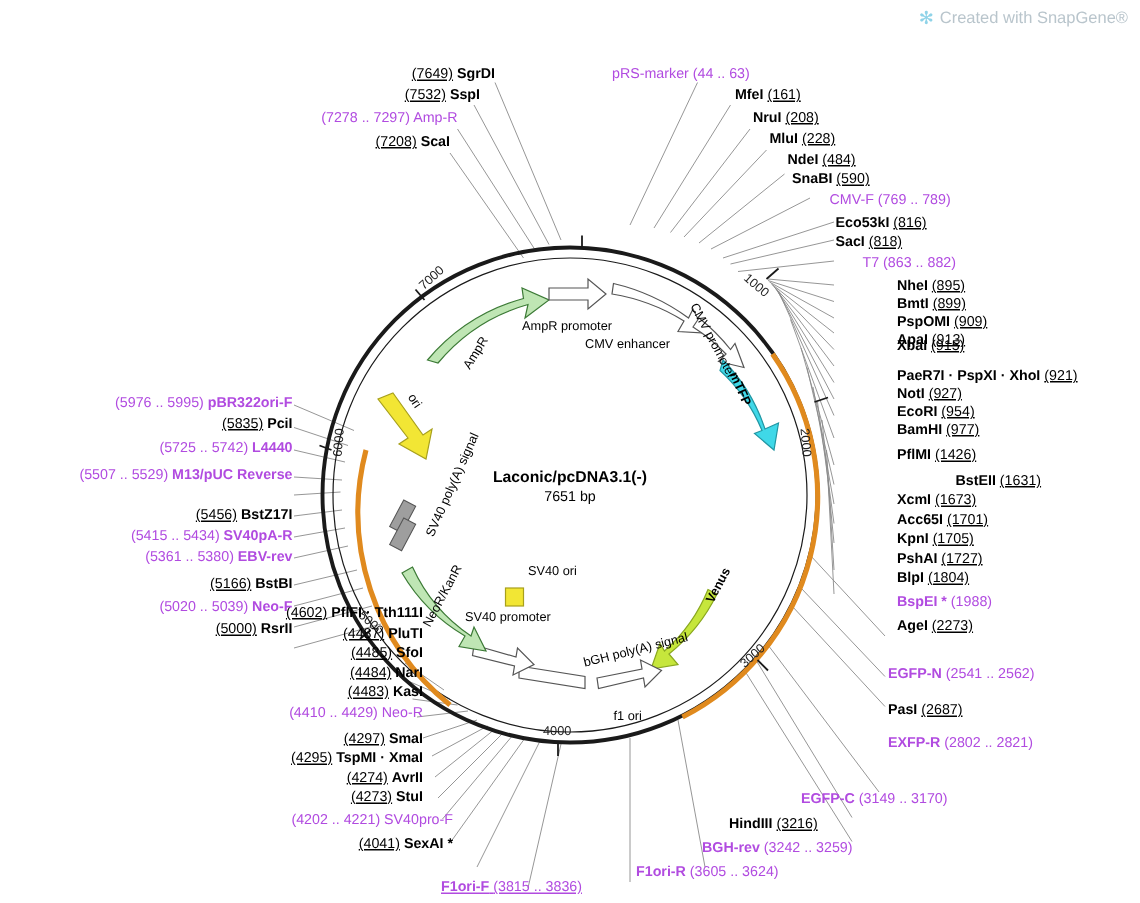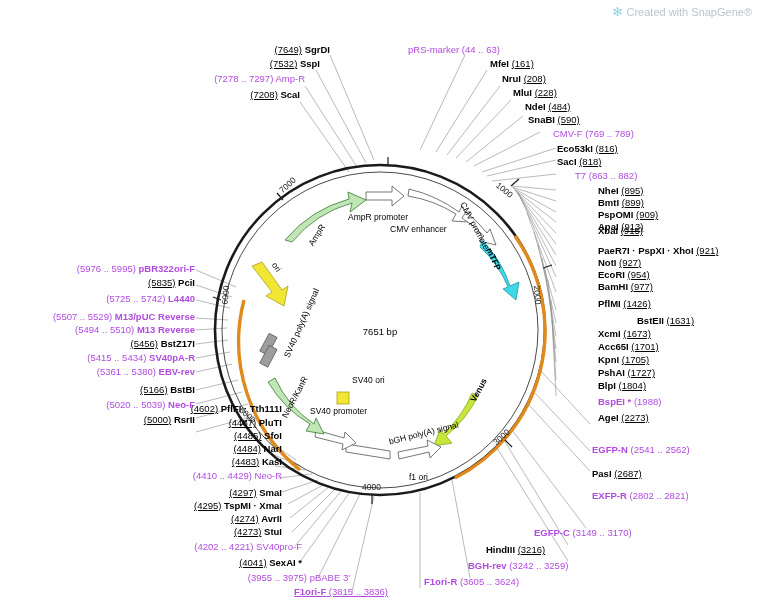--- a/index.html
+++ b/index.html
@@ -201,20 +201,21 @@
     <path d="M 268 382 A 118 118 0 0 0 310 424 L 306 431 L 324 434 L 316 418 L 314 424 A 110 110 0 0 1 275 378 Z" fill="#bfe6b4" stroke="#3c7a36" stroke-width="0.8"></path>
 
     <rect x="258" y="340" width="20" height="9" fill="#9e9e9e" stroke="#555" stroke-width="0.7" transform="rotate(-62 268 344)"></rect>
     <rect x="258" y="352" width="20" height="9" fill="#9e9e9e" stroke="#555" stroke-width="0.7" transform="rotate(-62 268 356)"></rect>
 
     <rect x="337" y="392" width="12" height="12" fill="#f2e634" stroke="#a8a01c" stroke-width="0.8"></rect>
 
     <path d="M 262 262 L 282 290 L 288 286 L 284 306 L 266 296 L 272 292 L 252 266 Z" fill="#f2e634" stroke="#a8a01c" stroke-width="0.8"></path>
   </svg>
 
+  <div class="center-title" style="left:280px; top:312px;">Laconic/pcDNA3.1(-)</div>
   <div class="center-sub" style="left:280px; top:326px;">7651 bp</div>
 
   <div class="tick-lbl" style="left:495px; top:185px; transform:rotate(40deg);">1000</div>
   <div class="tick-lbl" style="left:528px; top:290px; transform:rotate(85deg);">2000</div>
   <div class="tick-lbl" style="left:492px; top:432px; transform:rotate(-42deg);">3000</div>
   <div class="tick-lbl" style="left:362px; top:482px;">4000</div>
   <div class="tick-lbl" style="left:238px; top:410px; transform:rotate(42deg);">5000</div>
   <div class="tick-lbl" style="left:216px; top:290px; transform:rotate(-85deg);">6000</div>
   <div class="tick-lbl" style="left:278px; top:180px; transform:rotate(-42deg);">7000</div>
 
@@ -388,24 +389,20 @@
   </div>
 
   <div class="lbl feat" style="left:424px; top:576px;">
     <b>F1ori-R</b>
     <span>(3605 .. 3624)</span>
   </div>
   <div class="lbl feat" style="left:294px; top:586px;text-decoration:underline;">
     <b>F1ori-F</b>
     <span>(3815 .. 3836)</span>
   </div>
-  <div class="lbl r feat" style="left:180px; top:572px; width:170px;">
-    <span>(3955 .. 3975)</span>
-    <span>pBABE 3'</span>
-  </div>
   <div class="lbl r" style="left:180px; top:557px; width:122px;">
     <span class="pos">(4041)</span>
     <b>SexAI *</b>
   </div>
   <div class="lbl r feat" style="left:150px; top:541px; width:152px;">
     <span>(4202 .. 4221)</span>
     <span>SV40pro-F</span>
   </div>
   <div class="lbl r" style="left:160px; top:526px; width:122px;">
     <span class="pos">(4273)</span>
@@ -457,24 +454,20 @@
     <b>PciI</b>
   </div>
   <div class="lbl r feat" style="left:30px; top:293px; width:165px;">
     <span>(5725 .. 5742)</span>
     <b>L4440</b>
   </div>
   <div class="lbl r feat" style="left:0px; top:311px; width:195px;">
     <span>(5507 .. 5529)</span>
     <b>M13/pUC Reverse</b>
   </div>
-  <div class="lbl r feat" style="left:0px; top:324px; width:195px;">
-    <span>(5494 .. 5510)</span>
-    <b>M13 Reverse</b>
-  </div>
   <div class="lbl r" style="left:40px; top:338px; width:155px;">
     <span class="pos">(5456)</span>
     <b>BstZ17I</b>
   </div>
   <div class="lbl r feat" style="left:30px; top:352px; width:165px;">
     <span>(5415 .. 5434)</span>
     <b>SV40pA-R</b>
   </div>
   <div class="lbl r feat" style="left:30px; top:366px; width:165px;">
     <span>(5361 .. 5380)</span>

